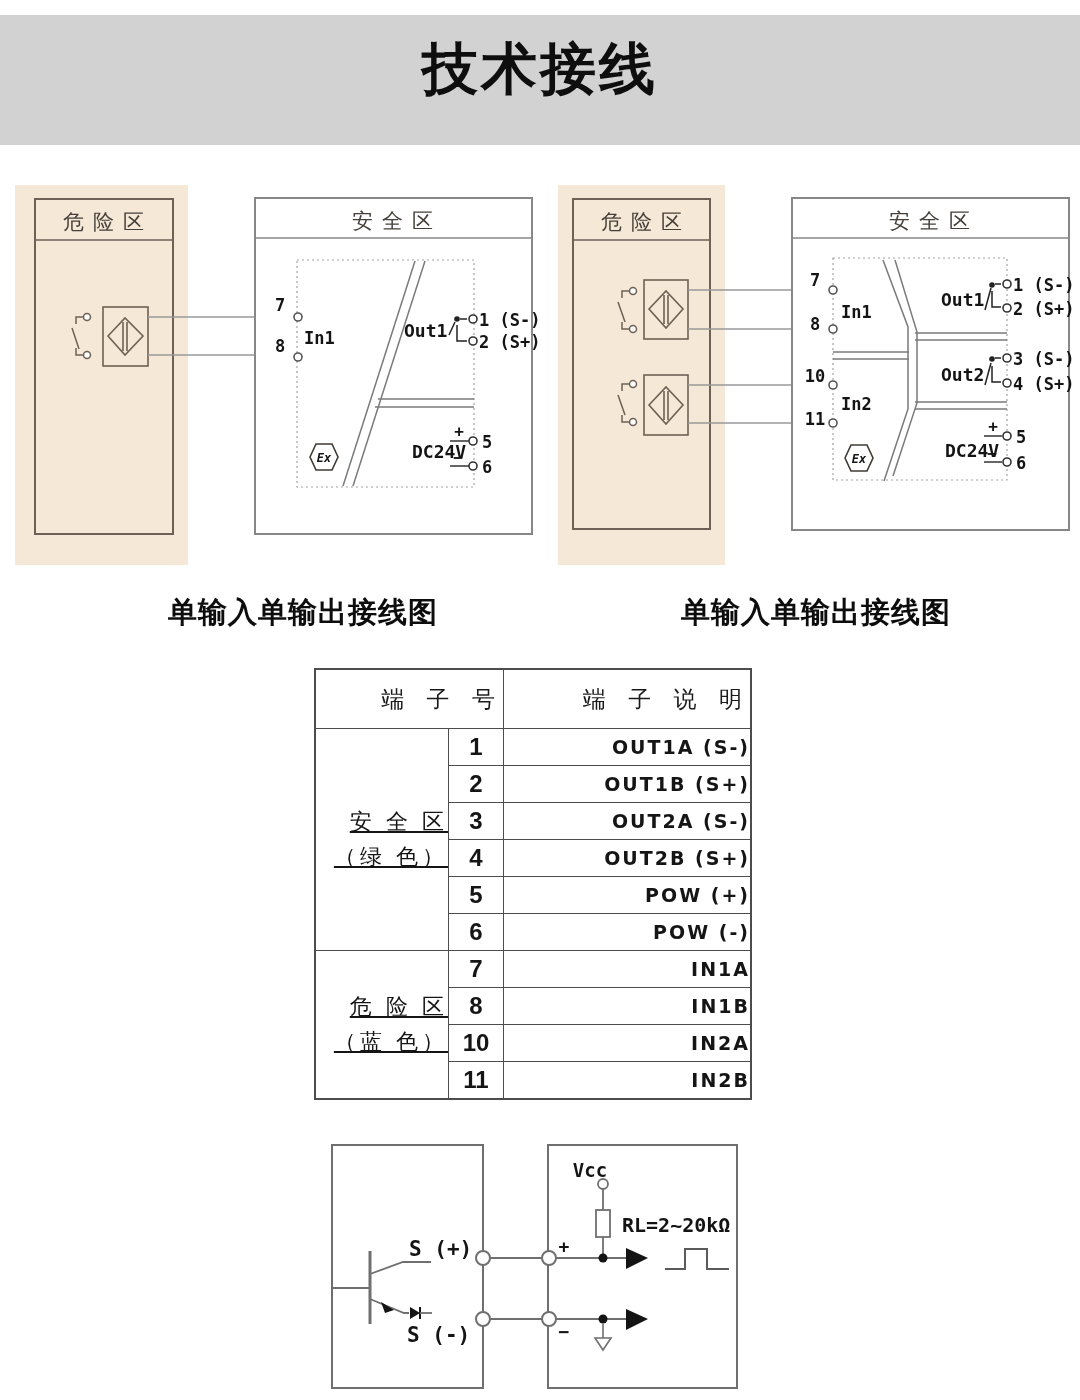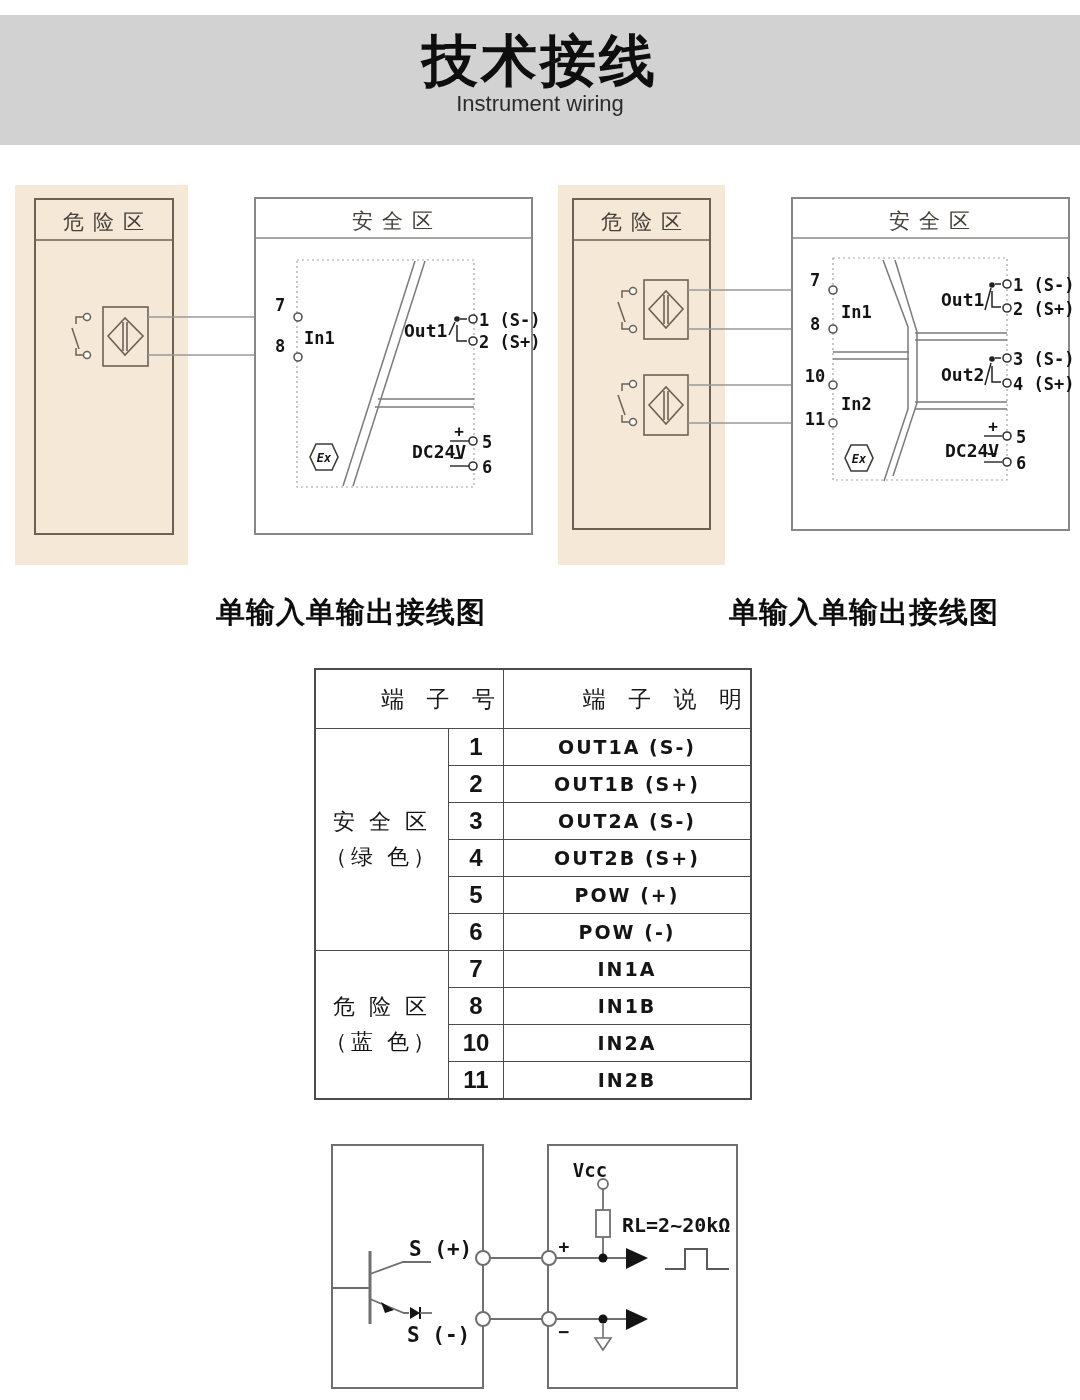--- a/index.html
+++ b/index.html
@@ -7,30 +7,30 @@
     width:1080px;height:1400px;position:relative;background:#ffffff;
     font-family:"Liberation Sans","DejaVu Sans",sans-serif;
     overflow:hidden;
   }
   
   .banner{
     position:absolute;left:0;top:15px;width:1080px;height:130px;
     background:#d2d2d2;text-align:center;
   }
   .banner .title{
-    margin:0;padding-top:16px;font-size:56px;line-height:60px;
+    margin:0;padding-top:24px;font-size:56px;line-height:60px;
     font-weight:800;color:#0e0e0e;letter-spacing:3px;
   }
   .banner .subtitle{
     margin:0;font-size:22px;line-height:26px;color:#2b2b2b;font-weight:400;
   }
   
   .caption{
     position:absolute;top:593px;font-size:29px;font-weight:700;color:#0d0d0d;
-    transform:translateX(-50%);white-space:nowrap;letter-spacing:1px;margin-left:48px;
+    transform:translateX(-50%);white-space:nowrap;letter-spacing:1px;
   }
   #cap-single{left:303px;}
   #cap-dual{left:816px;}
   
   svg.overlay{position:absolute;left:0;top:0;}
   svg text{
     font-family:"DejaVu Sans Mono","Liberation Mono",monospace;
     font-weight:700;fill:#141414;
   }
   .cn{
@@ -56,35 +56,34 @@
   #terminal-table td{border:1.6px solid #4c4c4c;padding:0;}
   #terminal-table .head td{
     height:58px;text-align:right;font-size:23px;letter-spacing:8px;
     font-weight:500;color:#1a1a1a;
   }
   #terminal-table .num{
     width:54px;height:36px;text-align:center;
     font-size:24px;font-weight:700;
   }
   #terminal-table .desc{
-    width:246px;text-align:center;font-size:19px;font-weight:700;
+    width:246px;text-align:right;font-size:19px;font-weight:700;
     letter-spacing:2px;font-family:"DejaVu Sans","Liberation Sans",sans-serif;
   }
   #terminal-table .group{
-    width:132px;text-align:center;font-size:22px;letter-spacing:4px;
-    font-weight:500;line-height:1.55;
+    width:132px;text-align:right;font-size:22px;letter-spacing:4px;
+    font-weight:500;line-height:1.55;text-decoration:underline;
   }
   #terminal-table .group span{display:block;}
 </style>
 </head>
 <body>
 
 <div class="banner">
   <h1 class="title">技术接线</h1>
-  <div class="subtitle">Instrument wiring</div>
 </div>
 
 <div class="caption" id="cap-single">单输入单输出接线图</div>
 <div class="caption" id="cap-dual">单输入单输出接线图</div>
 
 <svg class="overlay" width="1080" height="1400" viewBox="0 0 1080 1400">
 
   <g>
     <rect x="15" y="185" width="173" height="380" fill="#f6e8d7"></rect>
 

